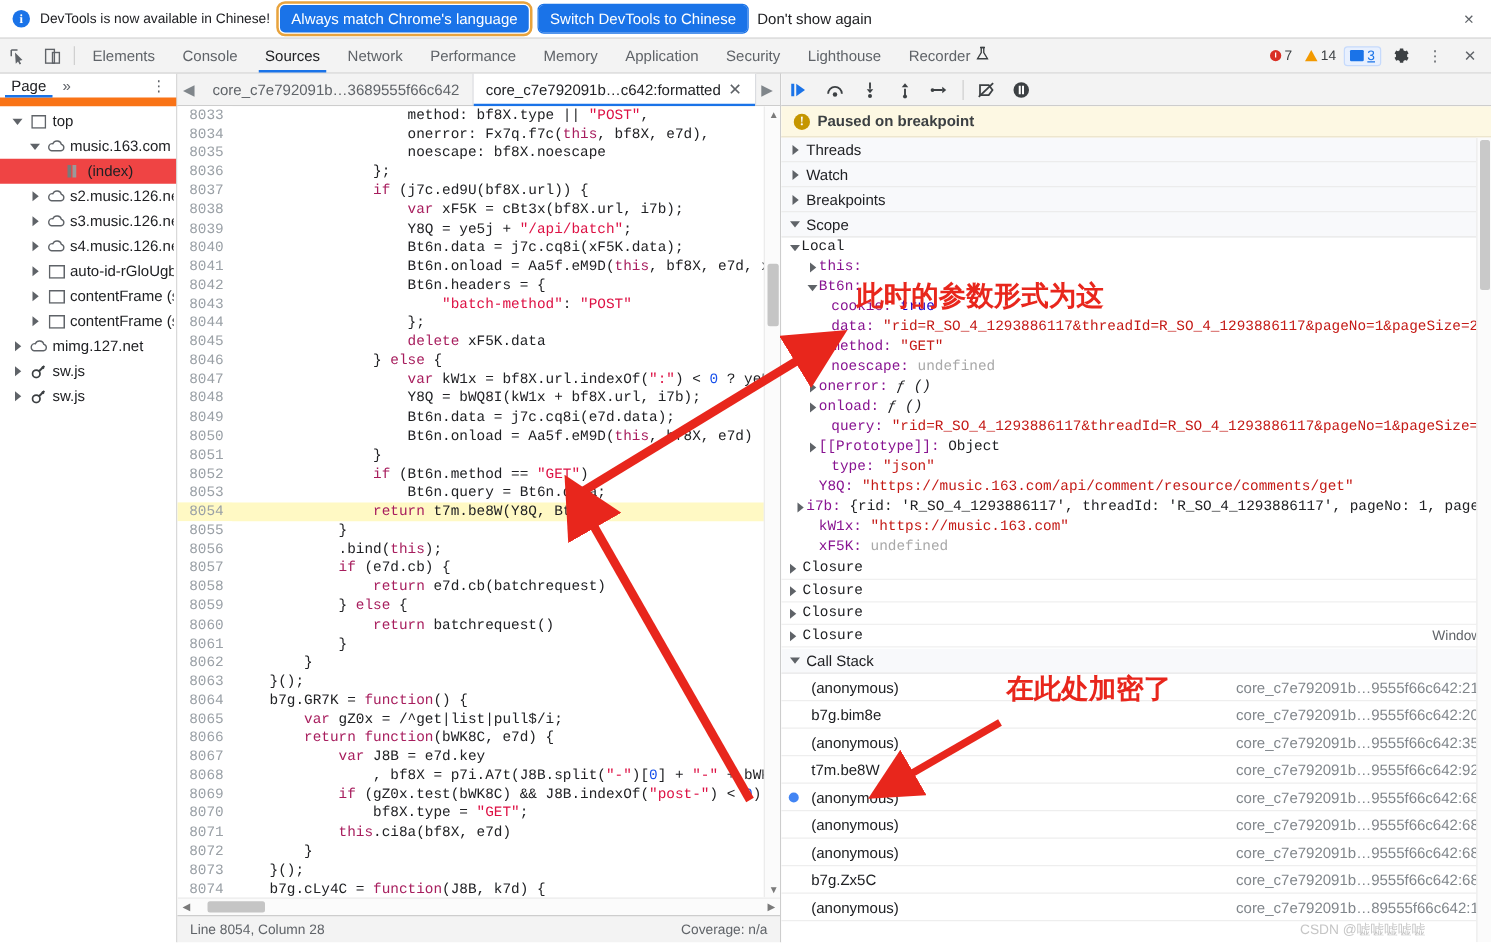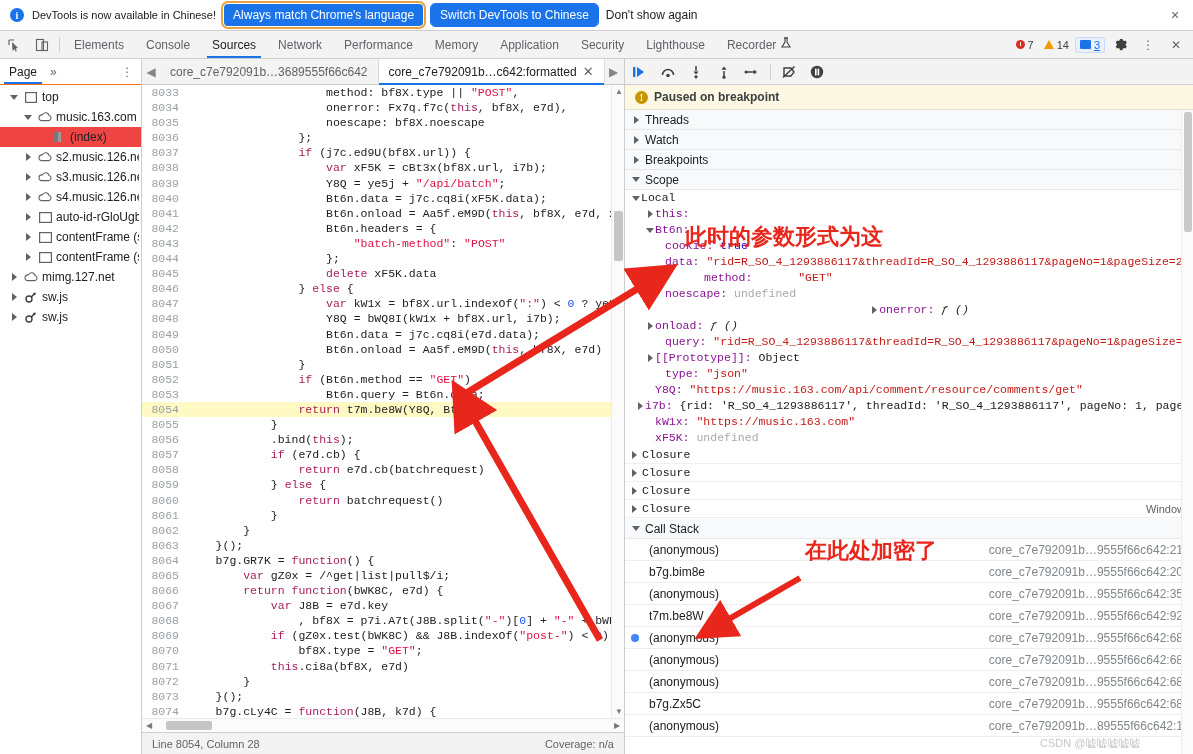--- a/index.html
+++ b/index.html
@@ -101,21 +101,21 @@
   }
   .navigator {
     width: 142px; flex: 0 0 142px;
     border-right: 1px solid #cdcdcd;
     display: flex; flex-direction: column;
     background: #fff;
   }
   .nav-head {
     height: 26px; flex: 0 0 26px;
     display: flex; align-items: center;
-    border-bottom: 1px solid #f97316;
+    border-bottom: 7px solid #f97316;
     position: relative;
   }
   .nav-head .t {
     font-size: 12px; color: #202124; padding: 0 9px; height: 100%;
     display:flex; align-items:center; cursor: pointer; position: relative;
   }
   .nav-head .t.active::after{
     content:""; position:absolute; left:4px; right:4px; bottom:0; height:2px; background:#1a73e8;
   }
   .nav-head .chev { font-size: 12px; color:#5f6368; padding: 0 4px; cursor: pointer; }
@@ -644,23 +644,23 @@
         <div class="scope-body">
           <div class="srow" style="padding-left:6px">
             <span class="exp"><span class="tri-d"></span></span>
             <span class="vname local">Local</span>
           </div>
           <div id="scopeRows">
               <div class="srow" style="padding-left: 20px;"><span class="exp"><span class="tri-r"></span></span><span class="vname">this: </span><span class="vundef"></span></div>
               <div class="srow" style="padding-left: 20px;"><span class="exp"><span class="tri-d"></span></span><span class="vname">Bt6n: </span><span class="vobj"></span></div>
               <div class="srow" style="padding-left: 30px;"><span class="exp"></span><span class="vname">cookie: </span><span class="vbool">true</span></div>
               <div class="srow" style="padding-left: 30px;"><span class="exp"></span><span class="vname">data: </span><span class="vstr">"rid=R_SO_4_1293886117&amp;threadId=R_SO_4_1293886117&amp;pageNo=1&amp;pageSize=20…</span></div>
-              <div class="srow" style="padding-left: 30px; gap: 39px;"><span class="exp"></span><span class="vname">method: </span><span class="vstr">"GET"</span></div>
+              <div class="srow" style="padding-left: 30px;"><span class="exp"></span><span class="vname">method: </span><span class="vstr">"GET"</span></div>
               <div class="srow" style="padding-left: 30px;"><span class="exp"></span><span class="vname">noescape: </span><span class="vundef">undefined</span></div>
-              <div class="srow" style="padding-left: 20px; justify-content: center;"><span class="exp"><span class="tri-r"></span></span><span class="vname">onerror: </span><span class="vfn">ƒ ()</span></div>
+              <div class="srow" style="padding-left: 20px;"><span class="exp"><span class="tri-r"></span></span><span class="vname">onerror: </span><span class="vfn">ƒ ()</span></div>
               <div class="srow" style="padding-left: 20px;"><span class="exp"><span class="tri-r"></span></span><span class="vname">onload: </span><span class="vfn">ƒ ()</span></div>
               <div class="srow" style="padding-left: 30px;"><span class="exp"></span><span class="vname">query: </span><span class="vstr">"rid=R_SO_4_1293886117&amp;threadId=R_SO_4_1293886117&amp;pageNo=1&amp;pageSize=2…</span></div>
               <div class="srow" style="padding-left: 20px;"><span class="exp"><span class="tri-r"></span></span><span class="vname">[[Prototype]]: </span><span class="vproto">Object</span></div>
               <div class="srow" style="padding-left: 30px;"><span class="exp"></span><span class="vname">type: </span><span class="vstr">"json"</span></div>
               <div class="srow" style="padding-left: 20px;"><span class="exp"></span><span class="vname">Y8Q: </span><span class="vstr">"https://music.163.com/api/comment/resource/comments/get"</span></div>
               <div class="srow" style="padding-left: 10px;"><span class="exp"><span class="tri-r"></span></span><span class="vname">i7b: </span><span class="vobj">{rid: 'R_SO_4_1293886117', threadId: 'R_SO_4_1293886117', pageNo: 1, page…</span></div>
               <div class="srow" style="padding-left: 20px;"><span class="exp"></span><span class="vname">kW1x: </span><span class="vstr">"https://music.163.com"</span></div>
               <div class="srow" style="padding-left: 20px;"><span class="exp"></span><span class="vname">xF5K: </span><span class="vundef">undefined</span></div>
             </div>
           <div id="closureRows">

